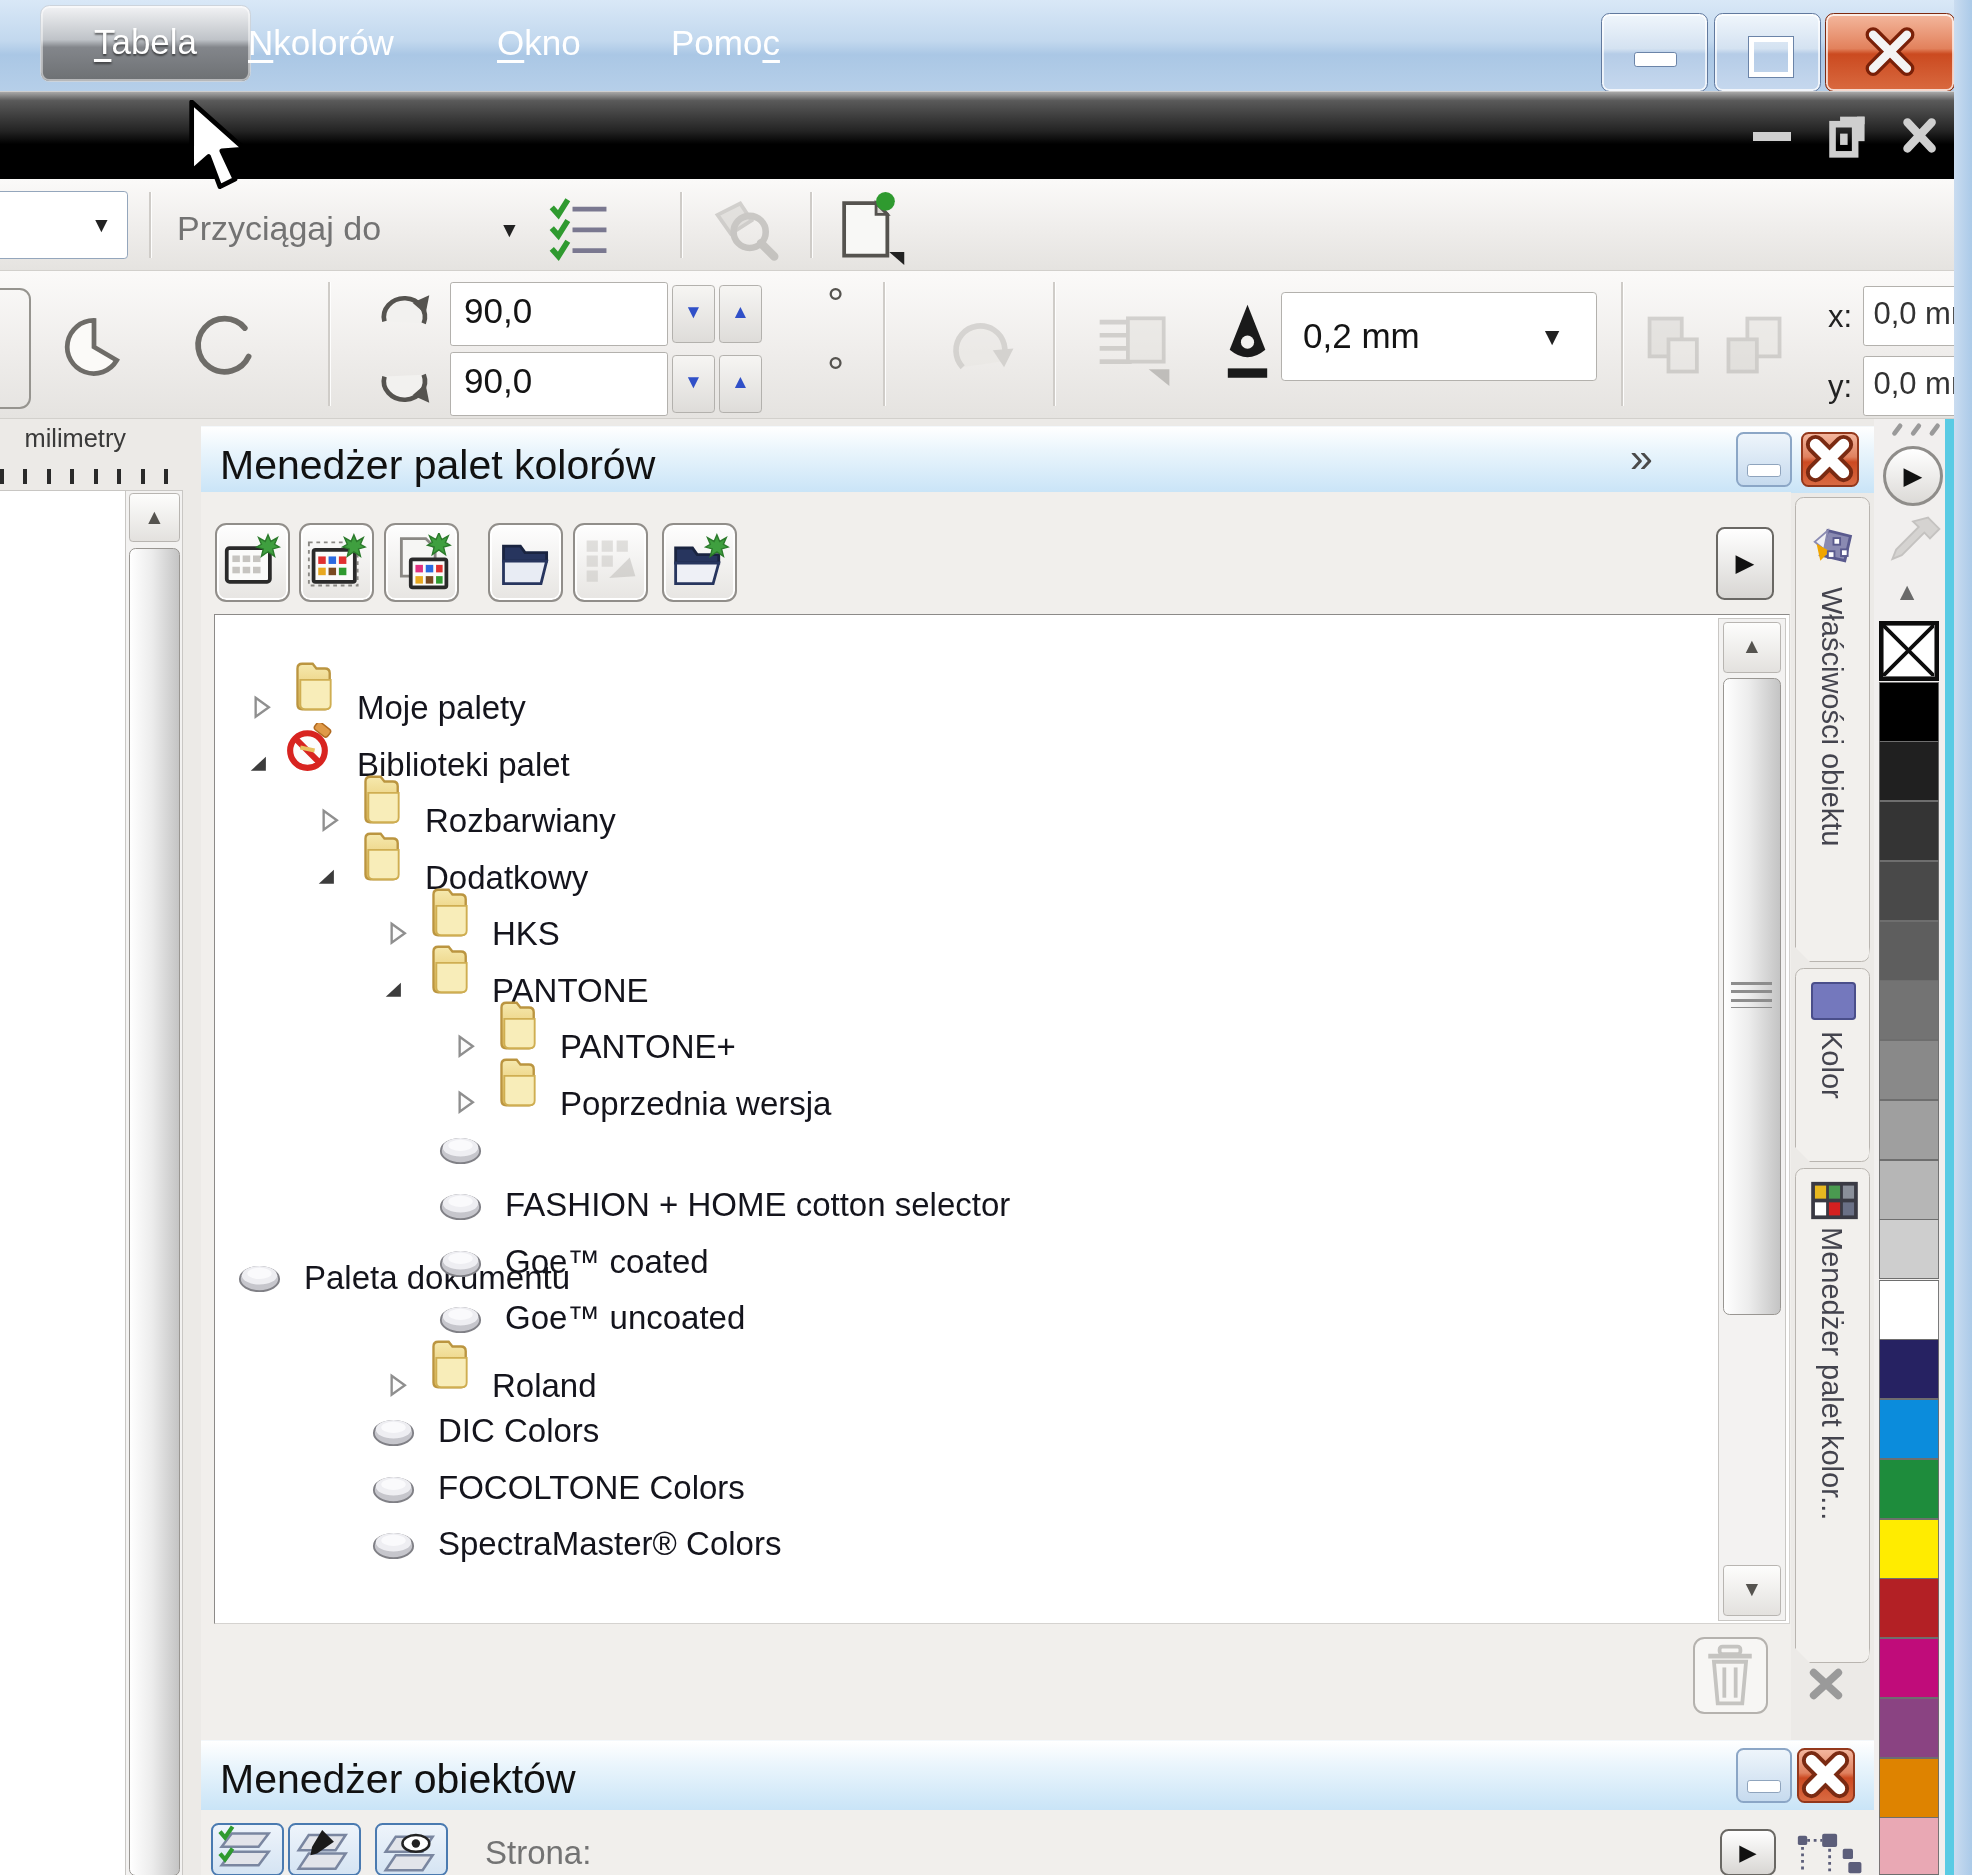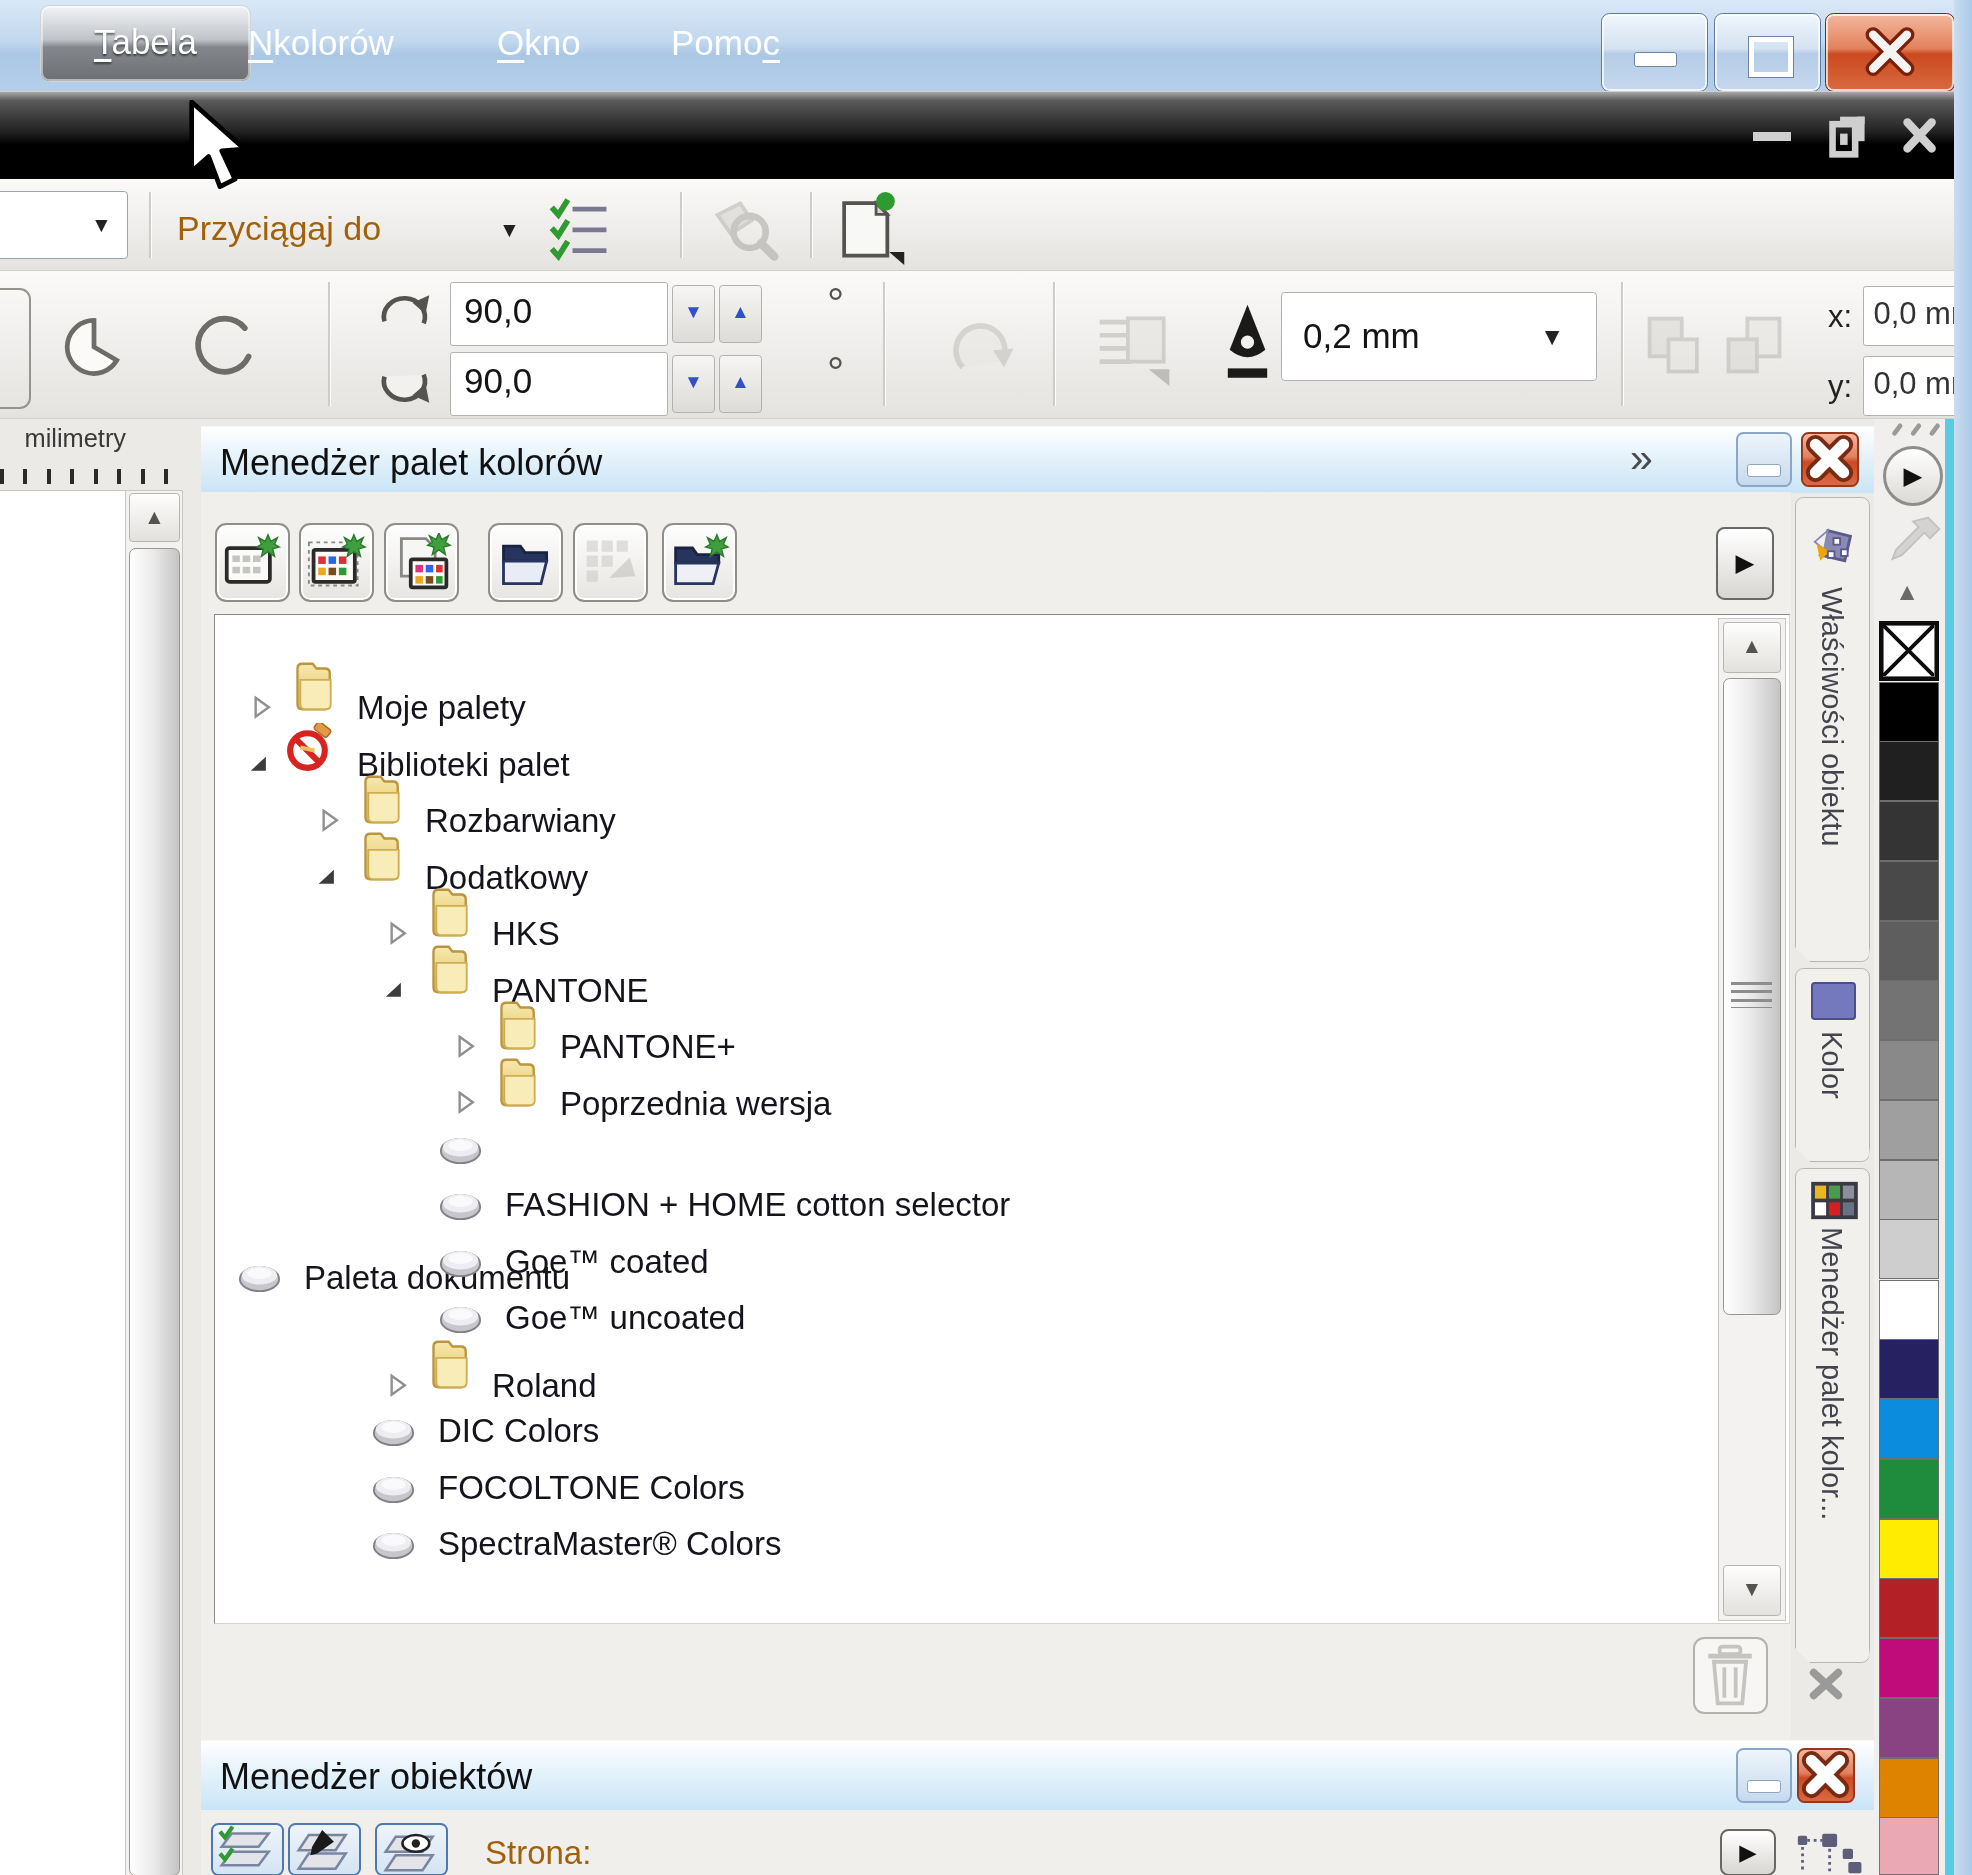--- a/index.html
+++ b/index.html
@@ -28,21 +28,21 @@
     box-shadow:inset 0 0 0 1.9px rgba(255,255,255,.5);}
   #menu-btn-tabela .menu-item{position:static;display:block;text-align:center;margin-top:16px;
     text-shadow:0 1.9px 1.9px rgba(0,0,0,.5)}
   .docctl{position:absolute;top:26px;color:#d6d6d6}
   
   .toolbar{left:0;width:1973px;background:linear-gradient(180deg,#fbfaf9 0%,#efedeb 55%,#e5e3e0 100%);
     border-bottom:1.9px solid #d2d0cc;box-sizing:border-box;}
   #stdbar{top:179px;height:92px}
   #propbar{top:271px;height:148px}
   .vsep{position:absolute;width:1.9px;background:#cfccc8;box-shadow:0.9px 0 0 #fff}
-  .tb-label{position:absolute;font-size:34px;color:#a16207}
+  .tb-label{position:absolute;font-size:34px;color:#737373}
   .combo{position:absolute;background:#fff;border:1.9px solid #94a6bc;border-radius:3.8px;box-sizing:border-box}
   .caret{position:absolute;font-size:21px;color:#222}
   .spinfield{position:absolute;background:#fff;border:1.9px solid #b3b1ad;border-radius:2.8px;
     box-sizing:border-box;font-size:35px;color:#141414;padding:7.5px 0 0 13px}
   .spinbtn{position:absolute;width:43px;height:58px;border:1.9px solid #b3b1ad;border-radius:3.8px;
     background:linear-gradient(180deg,#f6f5f3,#dedcd9);box-sizing:border-box;
     text-align:center;font-size:19px;color:#3050c8;padding-top:15px}
   .deg{position:absolute;font-size:43px;color:#55534f}
   .grayicon{opacity:.45}
   .xy-label{position:absolute;font-size:31px;color:#222}
@@ -58,21 +58,21 @@
   .sb-btn{position:absolute;background:linear-gradient(180deg,#fdfdfc,#e3e1de);
     border:1.9px solid #b8b5b1;border-radius:3.8px;box-sizing:border-box;text-align:center;color:#55534f}
   .sb-thumb{position:absolute;background:linear-gradient(90deg,#ffffff,#ececec 45%,#c4c4c4);
     border:1.9px solid #999692;border-radius:6.6px;box-sizing:border-box}
   .grip{position:absolute;width:41px;height:26px;
     background:repeating-linear-gradient(180deg,#8d8d8d 0 2.8px,transparent 2.8px 8.5px)}
   
   .docker-header{position:absolute;left:201px;width:1673px;height:67px;
     background:linear-gradient(180deg,#ffffff 0%,#eaf5fc 35%,#c9e4f7 100%);
     border-top:1.9px solid #f4f8fb;box-sizing:border-box}
-  .docker-title{position:absolute;left:19px;top:15px;font-size:36px;color:#111}
+  .docker-title{position:absolute;left:19px;top:15px;font-size:41px;color:#111}
   .dk-min{position:absolute;width:56px;height:55px;border:2.8px solid #8ba6c6;border-radius:7.5px;
     background:linear-gradient(180deg,#eef5fb,#c6daee);box-sizing:border-box}
   .dk-min i{position:absolute;left:9.4px;top:30px;width:32px;height:11.3px;background:#fff;
     border:1.9px solid #8fa4bd;border-radius:2.8px}
   .dk-close{position:absolute;width:58px;height:55px;border:2.8px solid #93381c;border-radius:7.5px;
     background:linear-gradient(180deg,#f3b69e 0%,#e0815f 45%,#cc4a22 55%,#d96a42 100%);box-sizing:border-box}
   #pm-body{left:201px;top:492px;width:1590px;height:1248px;background:#f1efec}
   .dbtn{position:absolute;width:75px;height:79px;border:2.8px solid #918e8a;border-radius:11.3px;
     background:linear-gradient(180deg,#fefefe,#e7e5e2);box-shadow:inset 0 0 0 1.9px #fff;box-sizing:border-box}
   .dbtn svg{position:absolute;left:5.6px;top:7.5px}

